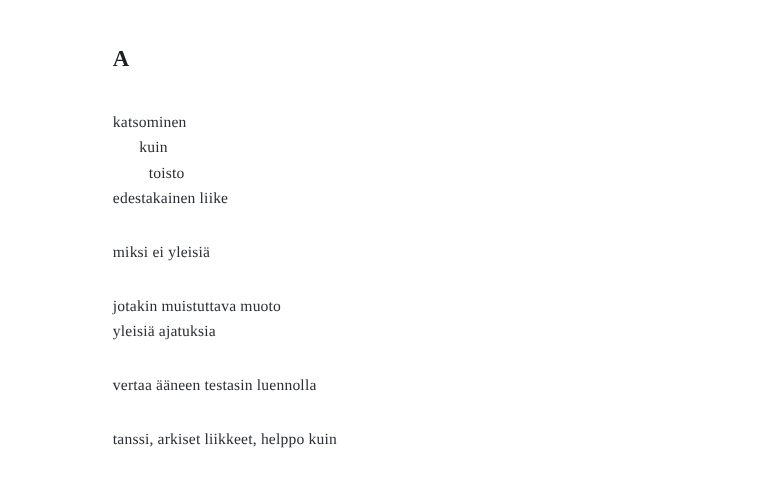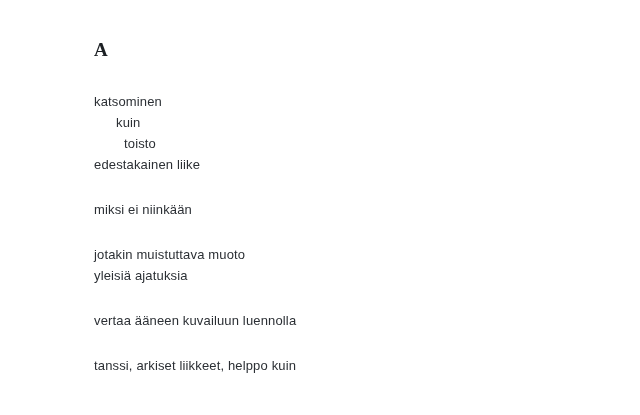--- a/index.html
+++ b/index.html
@@ -30,20 +30,21 @@
     font-family: "Liberation Serif", serif;
     font-size: 19px;
     font-weight: 700;
     letter-spacing: 0.5px;
     color: #1c2024;
     margin: 0 0 30px 0;
     line-height: 1.1;
   }
   .para {
     margin: 0 0 24px 0;
+    font-family: Liberation Serif, serif;
   }
   .line {
     font-size: 13px;
     line-height: 21px;
     color: #2b2f34;
     white-space: pre;
     letter-spacing: 0.15px;
   }
   .indent-1 { padding-left: 22px; }
   .indent-2 { padding-left: 30px; }
@@ -55,27 +56,27 @@
   <div class="content">
     <h1 class="doc-title">A</h1>
     <div id="blocks">
         <div class="para">
           <div class="line">katsominen</div>
           <div class="line indent-1">kuin</div>
           <div class="line indent-2">toisto</div>
           <div class="line">edestakainen liike</div>
         </div>
         <div class="para">
-          <div class="line">miksi ei niinkään</div>
+          <div class="line">miksi ei yleisiä</div>
         </div>
         <div class="para">
           <div class="line">jotakin muistuttava muoto</div>
           <div class="line">yleisiä ajatuksia</div>
         </div>
         <div class="para">
-          <div class="line">vertaa ääneen kuvailuun luennolla</div>
+          <div class="line">vertaa ääneen testasin luennolla</div>
         </div>
         <div class="para">
           <div class="line">tanssi, arkiset liikkeet, helppo kuin</div>
         </div>
       </div>
   </div>
 </div>
 
 </body></html>

